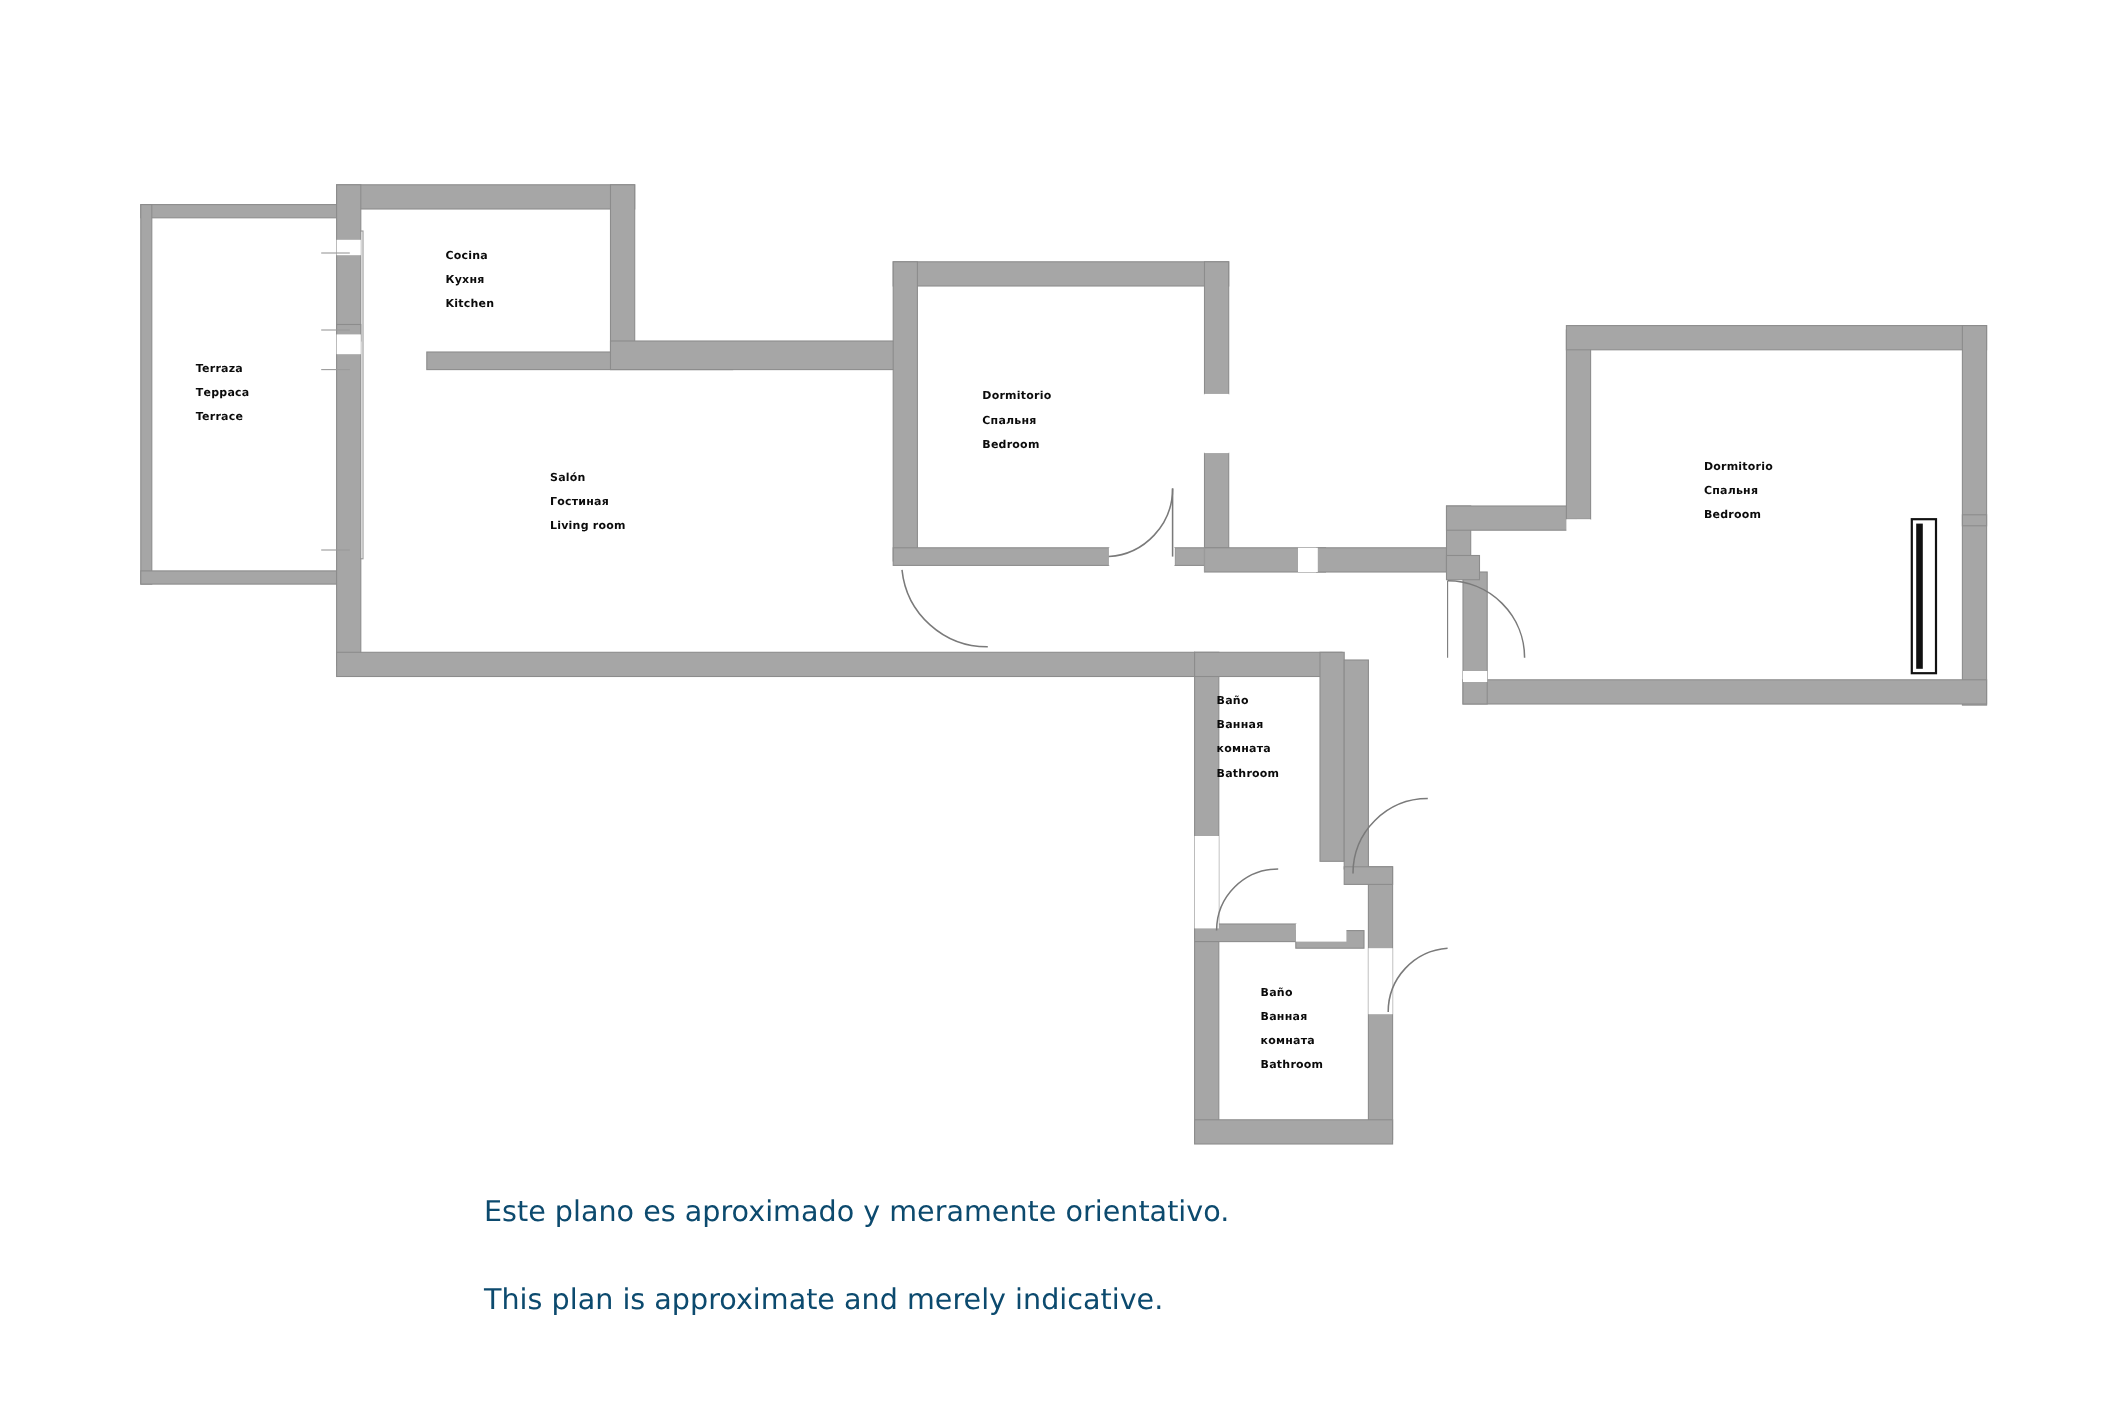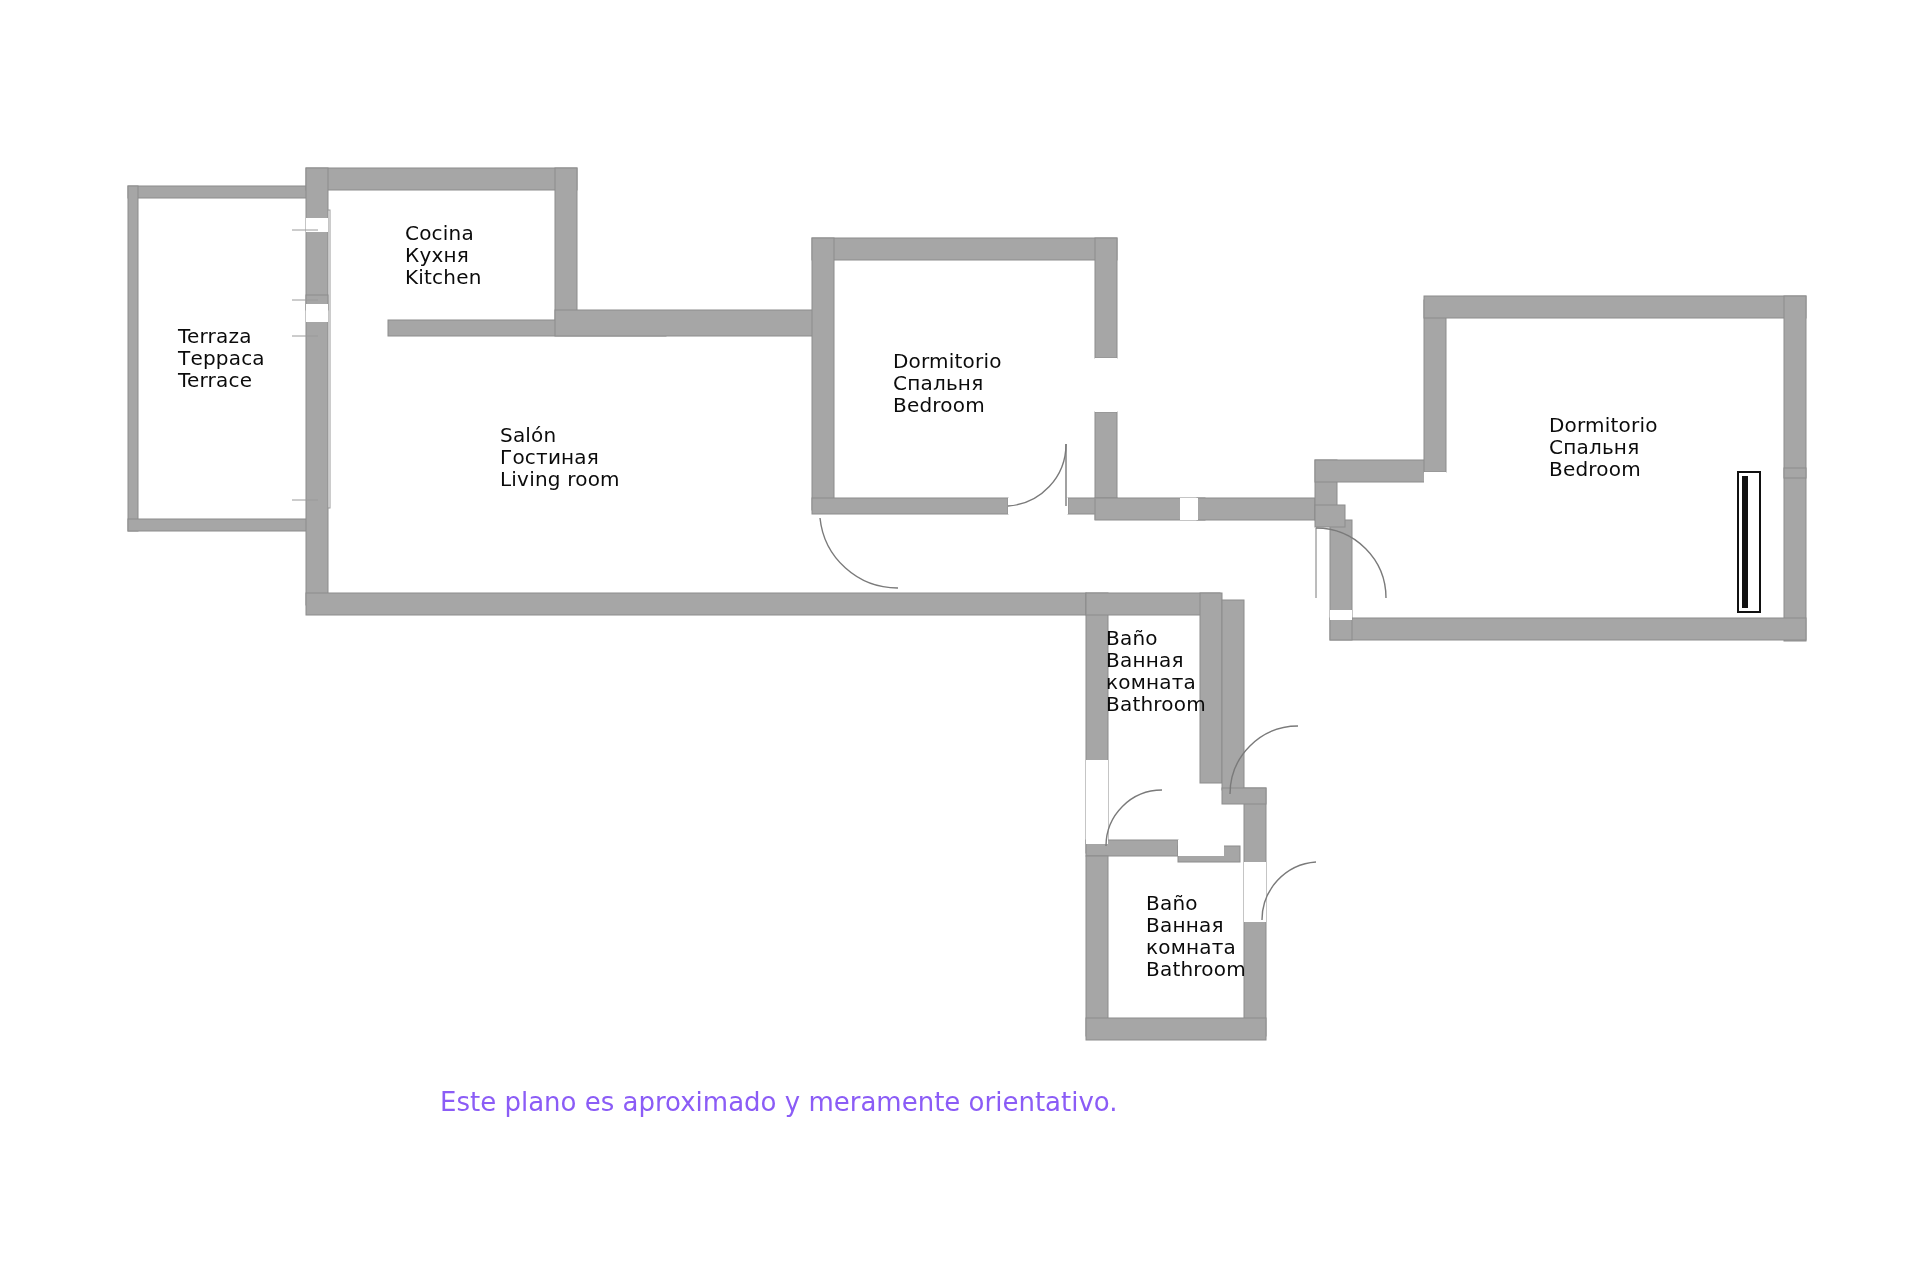--- a/index.html
+++ b/index.html
@@ -24,38 +24,38 @@
   .plan-svg {
     position: absolute;
     left: 0;
     top: 0;
     width: 1920px;
     height: 1280px;
   }
   .room-label {
     position: absolute;
     font-family: "DejaVu Sans", sans-serif;
-    font-weight: normal;
-    font-size: 20px;
+    font-weight: bold;
+    font-size: 10px;
     line-height: 22px;
     color: #0b0b0b;
     white-space: pre;
     letter-spacing: 0.2px;
   }
   .notes {
     position: absolute;
     left: 440px;
     top: 1085px;
     width: 1200px;
   }
   .note-line {
     font-family: "DejaVu Sans", sans-serif;
     font-size: 26px;
     line-height: 34px;
-    color: #8b5cf6;
+    color: #0c4a6e;
     margin-bottom: 46px;
     white-space: pre;
   }
 </style>
 </head>
 <body>
 
 <div id="plan-root">
 
   <svg class="plan-svg" viewBox="0 0 1920 1280" xmlns="http://www.w3.org/2000/svg">
@@ -178,15 +178,16 @@
 комната
 Bathroom</div>
 
   <div class="room-label" style="left:1146px; top:892px;">Baño
 Ванная
 комната
 Bathroom</div>
 
   <div class="notes">
     <div class="note-line">Este plano es aproximado y meramente orientativo.</div>
+    <div class="note-line">This plan is approximate and merely indicative.</div>
   </div>
 
 </div>
 
 </body></html>

